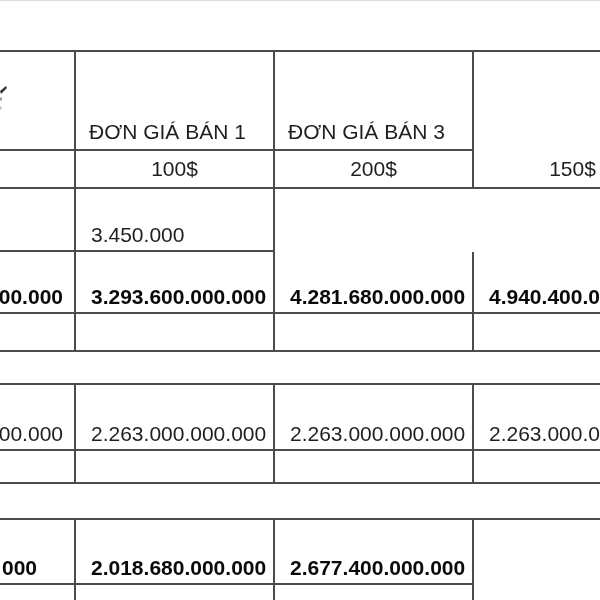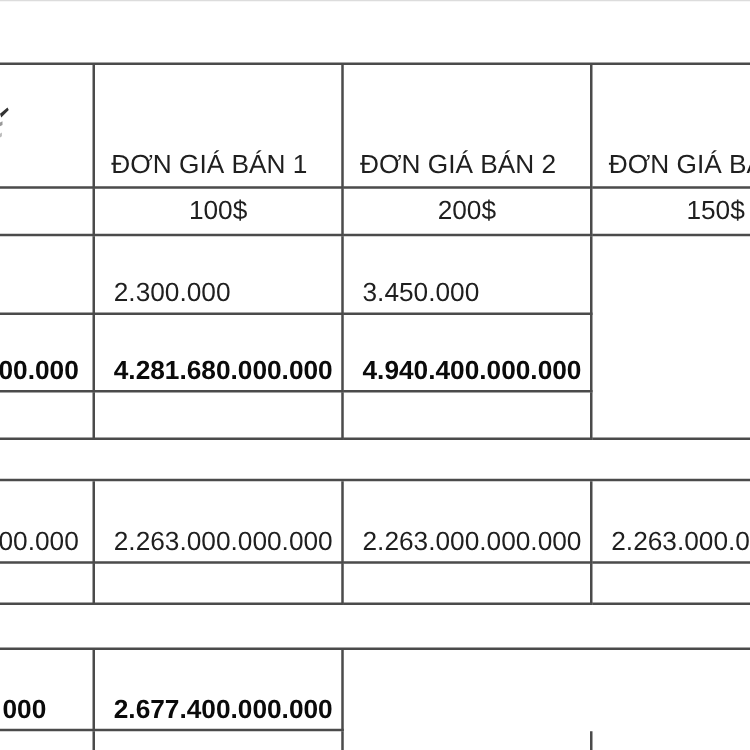--- a/index.html
+++ b/index.html
@@ -36,36 +36,35 @@
 <svg class="glyph-fragment" viewBox="0 0 8 32">
   <path d="M0 6 L6 1 L7 3 L1 9 Z" fill="#333"></path>
   <path d="M0 13 L2 12 L2 15 L0 16 Z" fill="#999"></path>
   <path d="M0 22 L1.5 21 L1.5 24 L0 25 Z" fill="#bbb"></path>
 </svg>
 
 <div class="tbl" style="top:50px">
   <div class="row r-header" style="height:99px">
     <div class="cell c-left"></div>
     <div class="cell c">ĐƠN GIÁ BÁN 1</div>
-    <div class="cell c">ĐƠN GIÁ BÁN 2</div>
     <div class="cell c">ĐƠN GIÁ BÁN 3</div>
   </div>
   <div class="row r-price" style="height:38px">
     <div class="cell c-left"></div>
     <div class="cell c">100$</div>
     <div class="cell c">200$</div>
     <div class="cell c">150$</div>
   </div>
   <div class="row" style="height:63px">
     <div class="cell c-left"></div>
-    <div class="cell c">2.300.000</div>
     <div class="cell c">3.450.000</div>
   </div>
   <div class="row" style="height:62px">
     <div class="cell c-left bold">00.000</div>
+    <div class="cell c bold">3.293.600.000.000</div>
     <div class="cell c bold">4.281.680.000.000</div>
     <div class="cell c bold">4.940.400.000.000</div>
   </div>
   <div class="row" style="height:38px">
     <div class="cell c-left"></div>
     <div class="cell c"></div>
     <div class="cell c"></div>
     <div class="cell c"></div>
   </div>
 </div>
@@ -81,20 +80,21 @@
     <div class="cell c-left"></div>
     <div class="cell c"></div>
     <div class="cell c"></div>
     <div class="cell c"></div>
   </div>
 </div>
 
 <div class="tbl" style="top:518px">
   <div class="row" style="height:65px">
     <div class="cell c-left bold frag3">000</div>
+    <div class="cell c bold">2.018.680.000.000</div>
     <div class="cell c bold">2.677.400.000.000</div>
   </div>
   <div class="row" style="height:40px">
     <div class="cell c-left"></div>
     <div class="cell c"></div>
     <div class="cell c"></div>
     <div class="cell c"></div>
   </div>
 </div>
 

